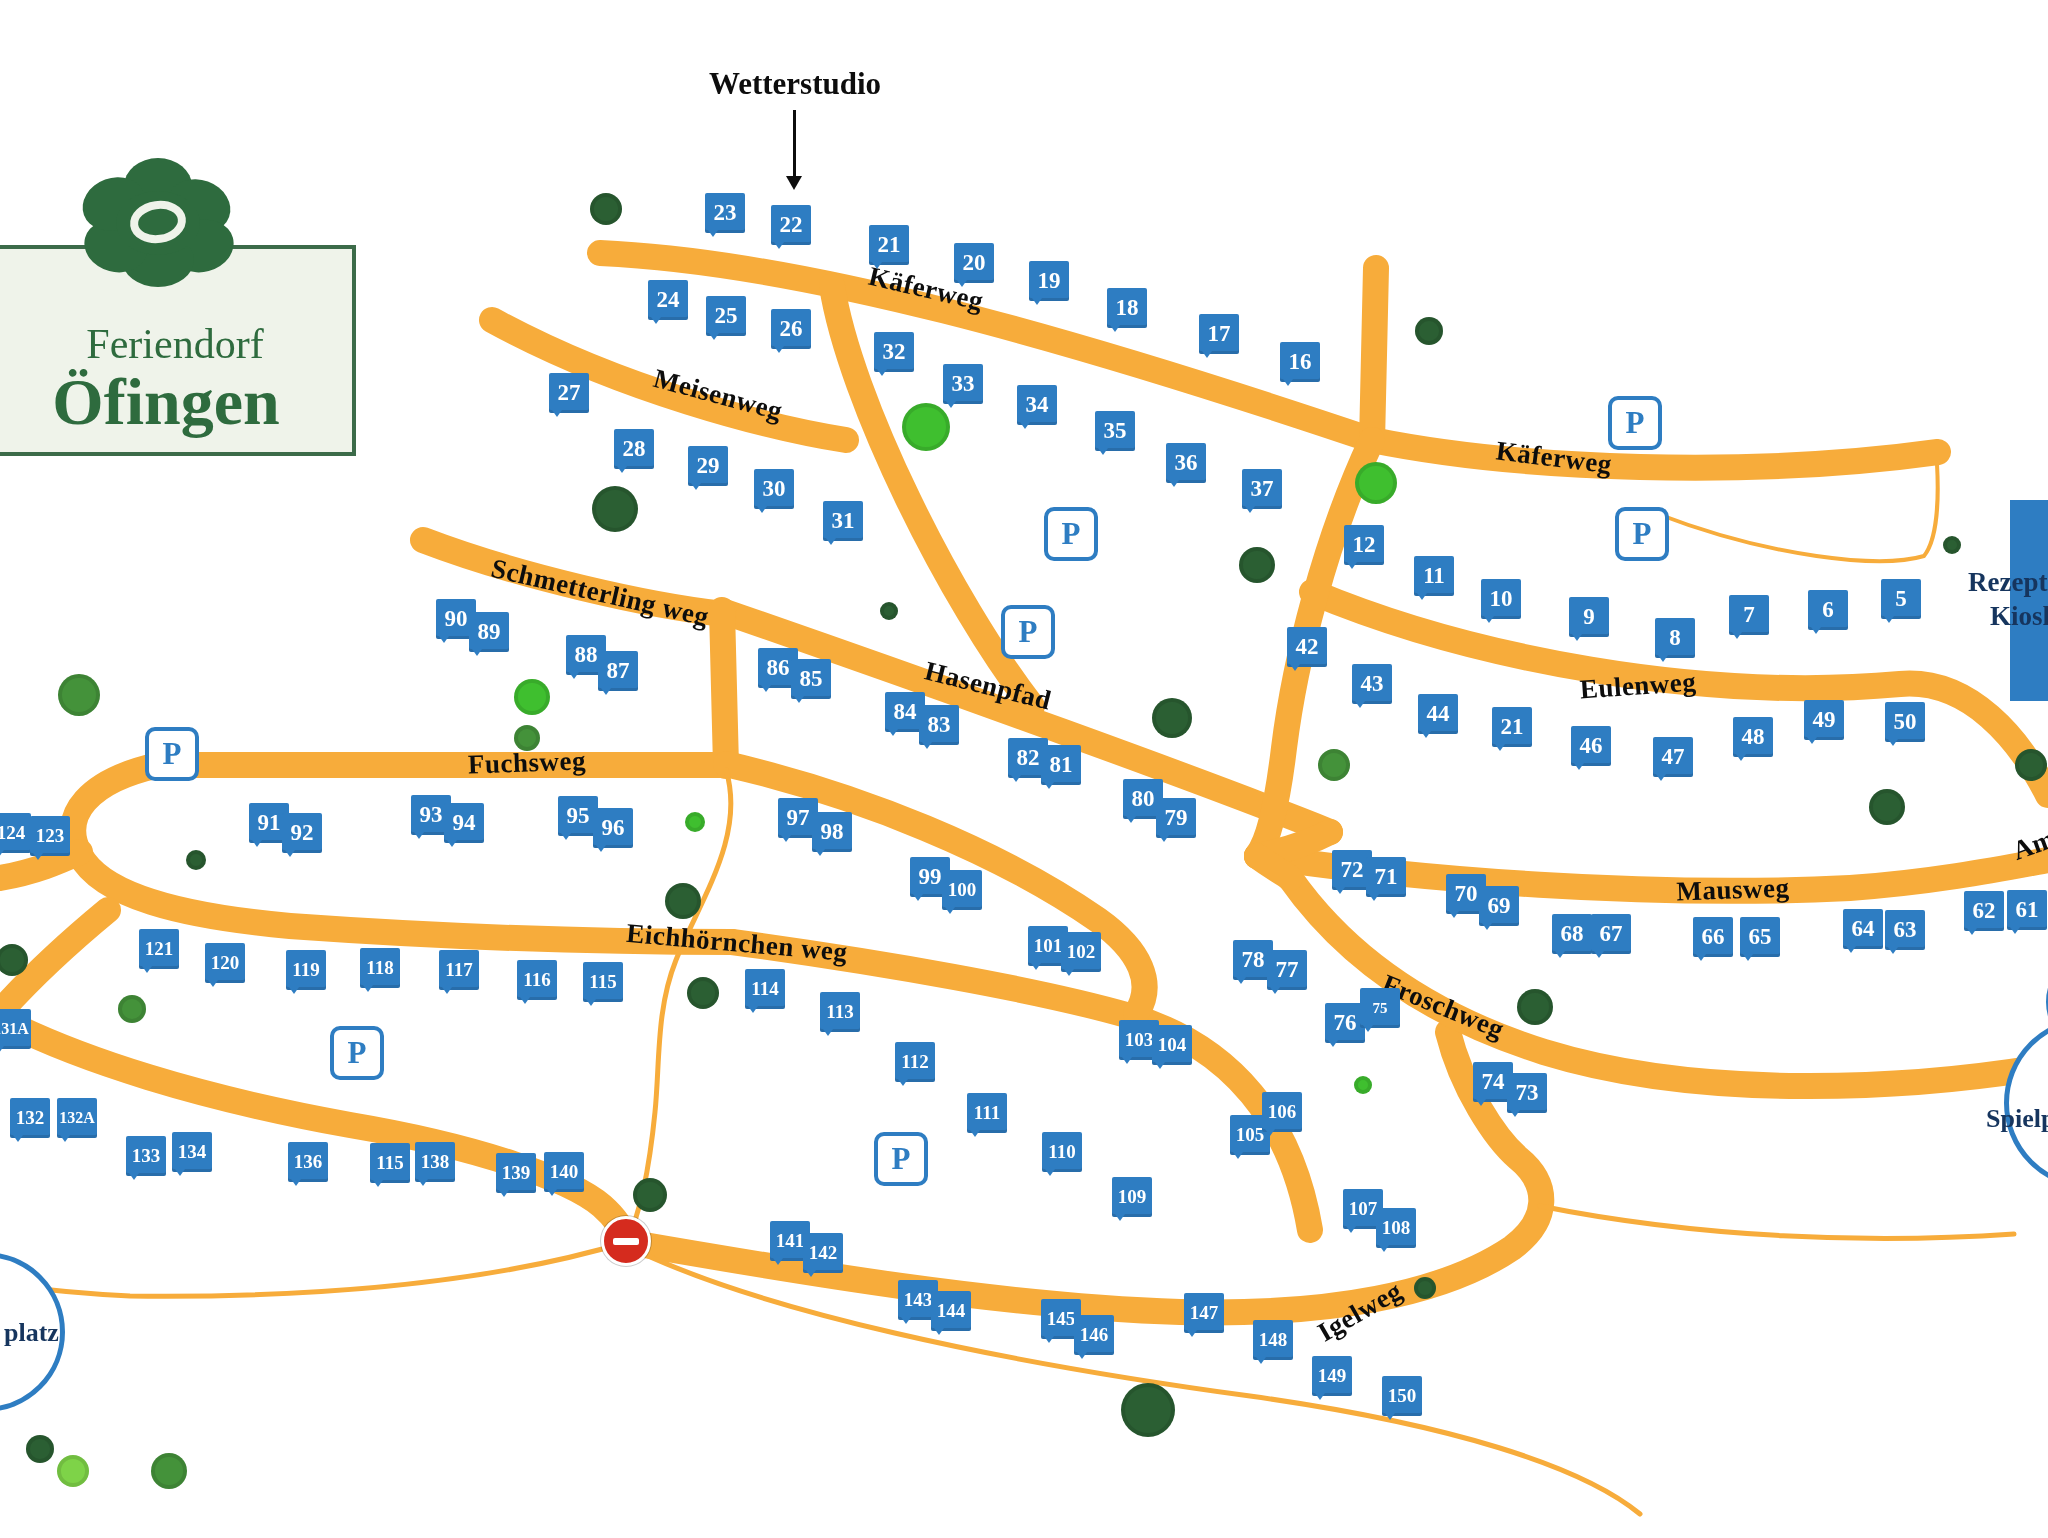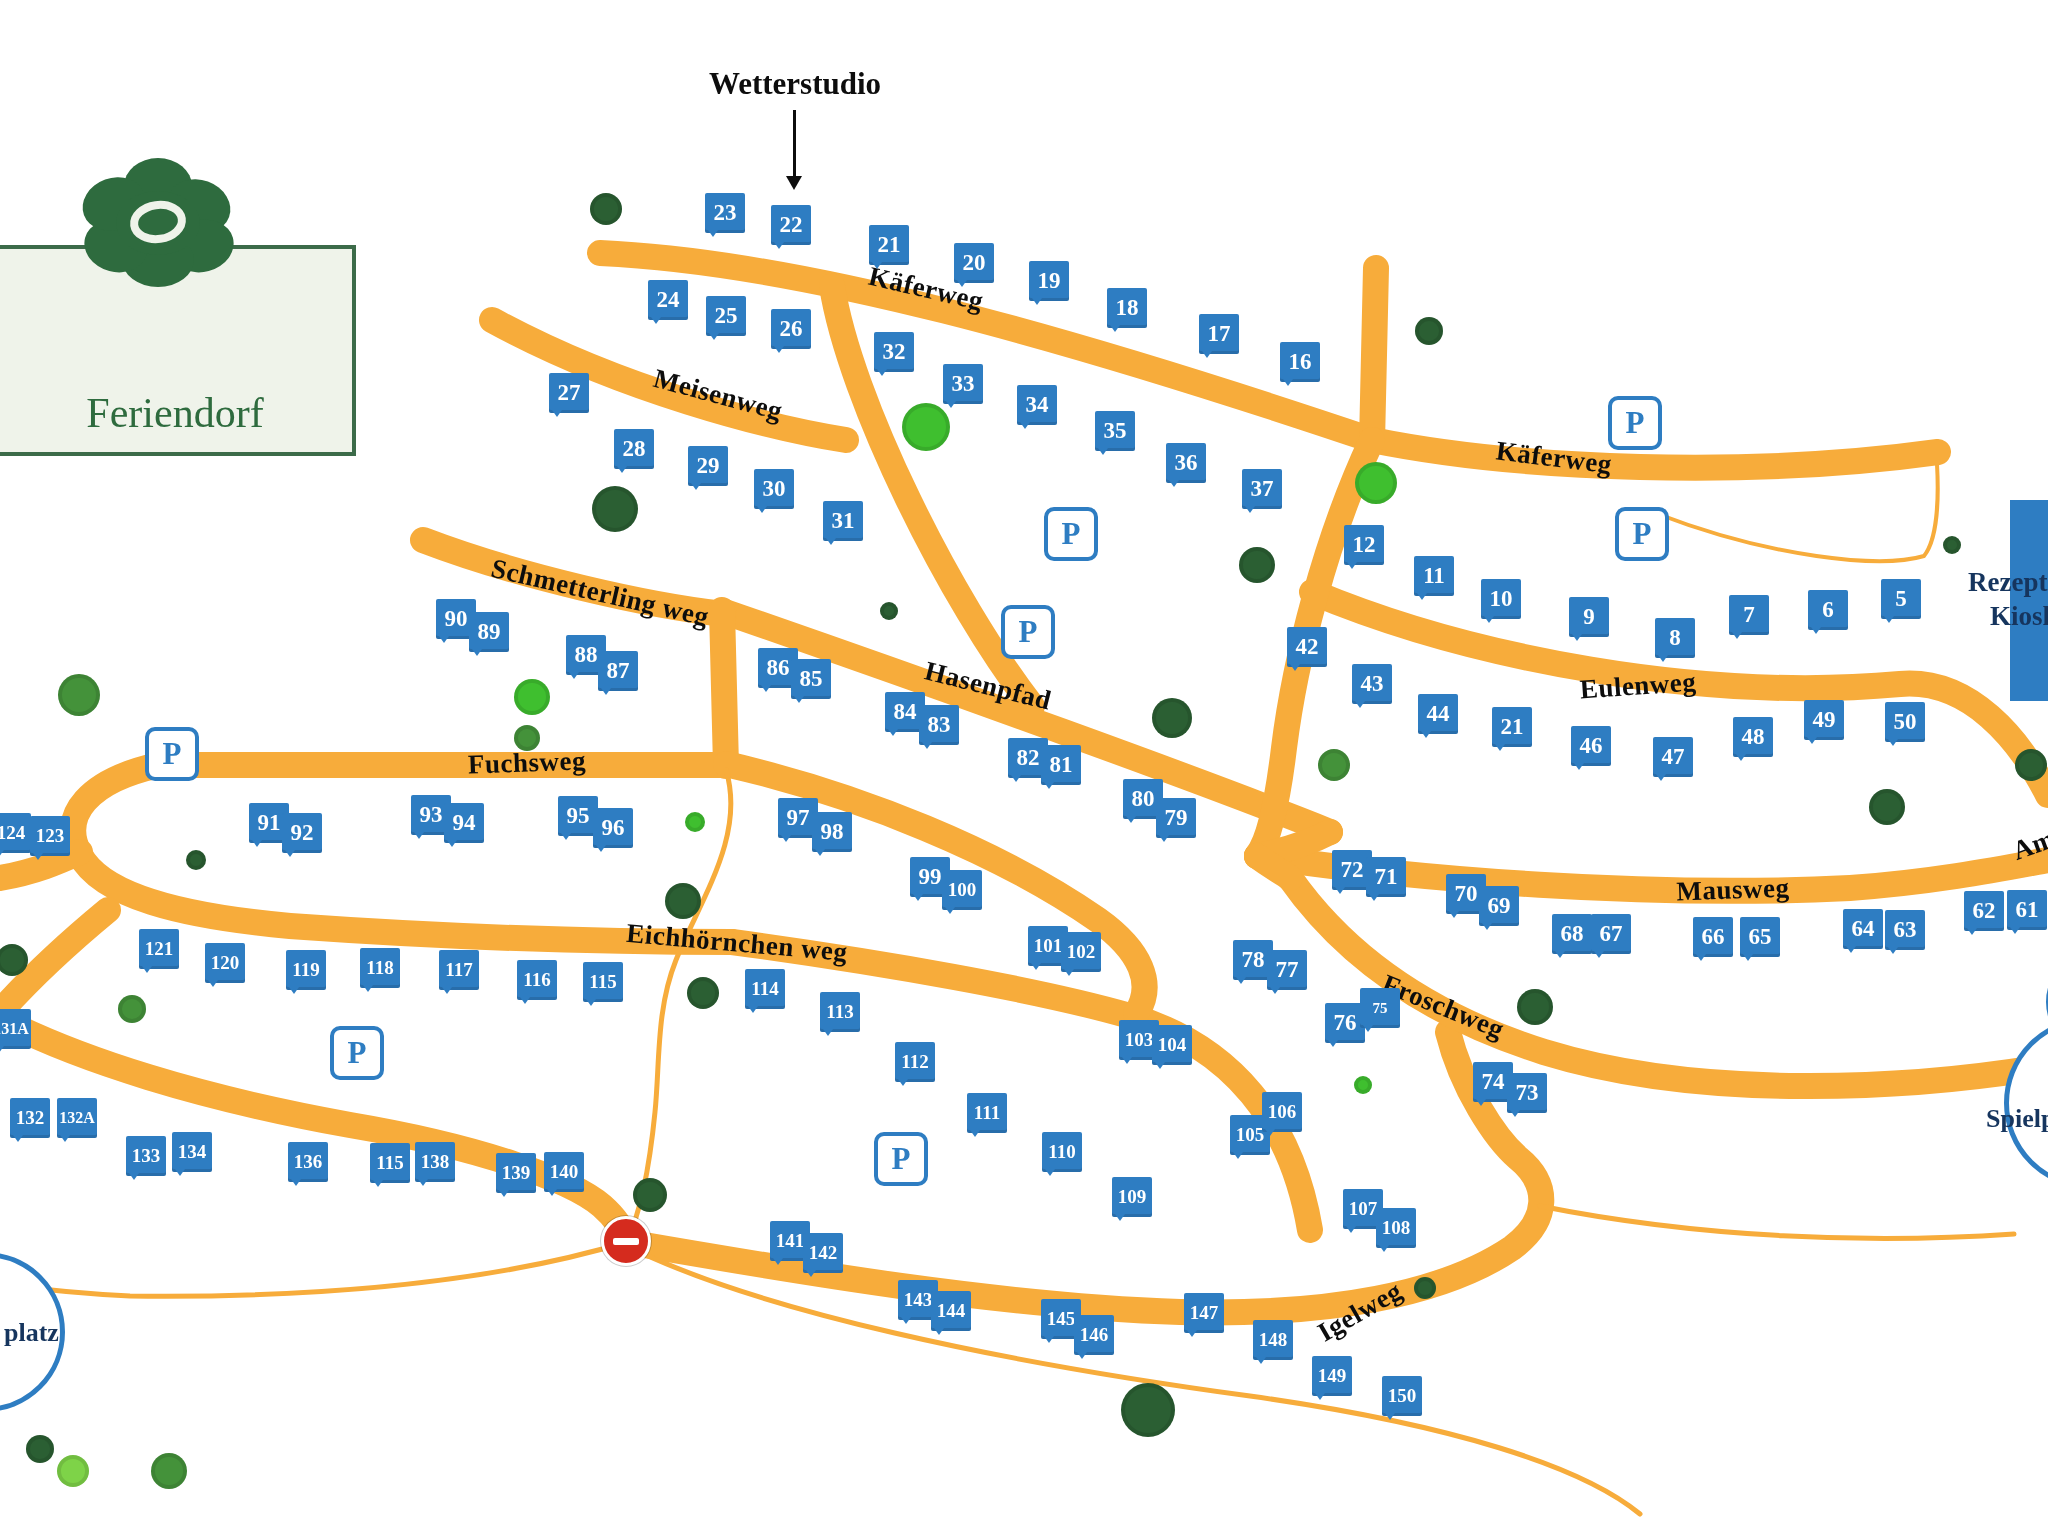--- a/index.html
+++ b/index.html
@@ -258,20 +258,21 @@
       <div class="pmark" style="left: 1071px; top: 534px;">P</div>
       <div class="pmark" style="left: 1642px; top: 534px;">P</div>
       <div class="pmark" style="left: 1028px; top: 632px;">P</div>
       <div class="pmark" style="left: 172px; top: 754px;">P</div>
       <div class="pmark" style="left: 357px; top: 1053px;">P</div>
       <div class="pmark" style="left: 901px; top: 1159px;">P</div>
     </div>
 
   <div class="logo-box">
     <div class="logo-line1">Feriendorf</div>
+    <div class="logo-line2">Öfingen</div>
   </div>
   <svg class="logo-flower" width="200" height="180" viewBox="0 0 200 180">
     <g fill="#2E6B3E">
       <ellipse cx="100" cy="38" rx="34" ry="28"></ellipse>
       <ellipse cx="141" cy="58" rx="32" ry="26" transform="rotate(20 141 58)"></ellipse>
       <ellipse cx="144" cy="98" rx="32" ry="26" transform="rotate(-15 144 98)"></ellipse>
       <ellipse cx="100" cy="112" rx="36" ry="27"></ellipse>
       <ellipse cx="58" cy="98" rx="32" ry="26" transform="rotate(15 58 98)"></ellipse>
       <ellipse cx="56" cy="56" rx="32" ry="26" transform="rotate(-20 56 56)"></ellipse>
       <ellipse cx="100" cy="75" rx="42" ry="32"></ellipse>

